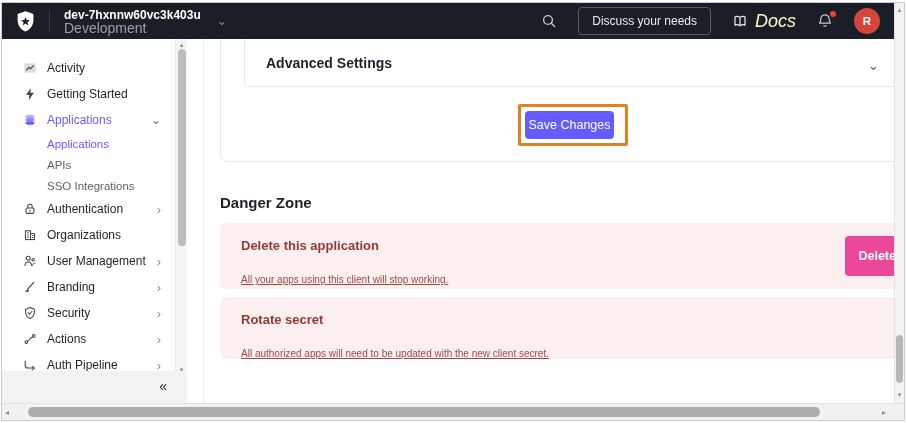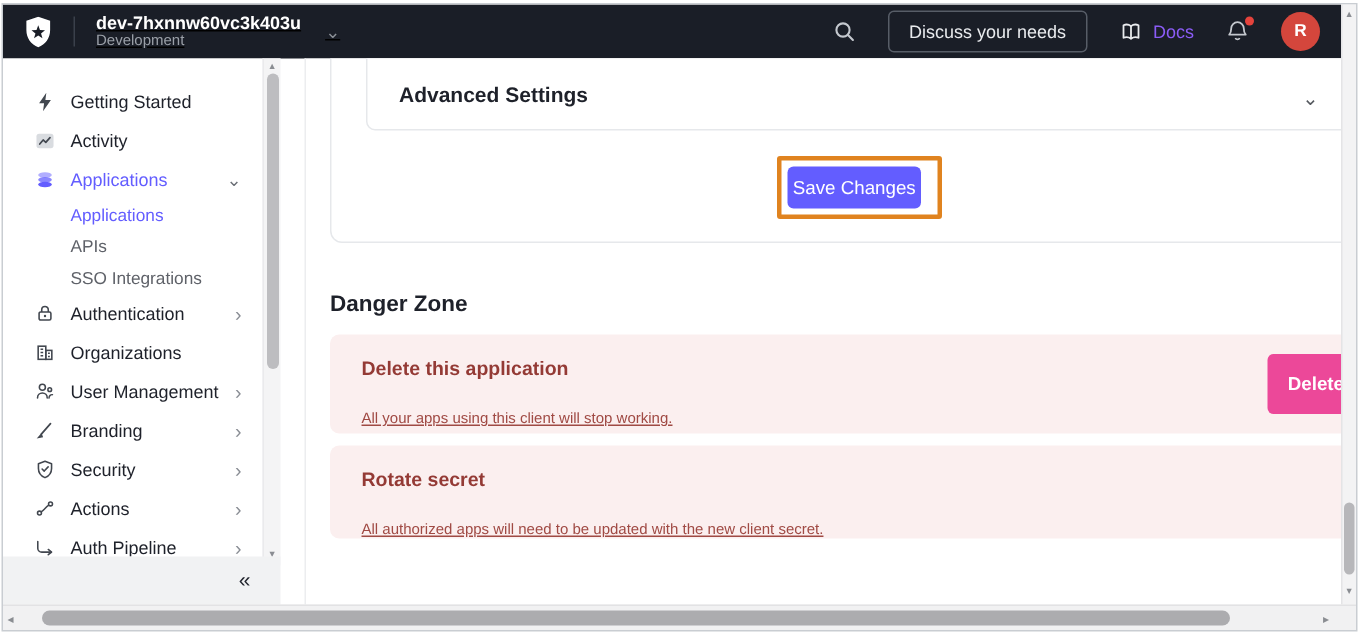--- a/index.html
+++ b/index.html
@@ -3,27 +3,27 @@
 <meta charset="utf-8">
 <style>
   * { margin:0; padding:0; box-sizing:border-box; }
   html,body { width:907px; height:423px; background:#fff; font-family:"Liberation Sans", sans-serif; overflow:hidden; }
   .frame { position:absolute; left:1px; top:2px; width:904px; height:419px; border:1px solid #C9CDD2; background:#fff; overflow:hidden; }
 
   
   .topbar { position:absolute; left:0; top:0; width:892px; height:36px; background:#1A1E27; display:flex; align-items:center; padding:0 14px; }
   .logo-btn { display:flex; align-items:center; cursor:pointer; }
   .tb-divider { width:1px; height:20px; background:#3A404B; margin:0 14px; }
-  .tenant { display:flex; align-items:center; gap:10px; cursor:pointer;text-decoration:underline; }
+  .tenant { display:flex; align-items:center; gap:10px; cursor:pointer; }
   .tenant-name { font-size:12px; font-weight:700; color:#FFFFFF; line-height:14px; }
-  .tenant-env { font-size:10px; color:#9BA0A8; line-height:12px; }
+  .tenant-env { font-size:14px; color:#9BA0A8; line-height:12px; }
   .tenant-caret { color:#8B9097; font-size:12px; line-height:10px; margin-left:6px; }
   .tb-right { margin-left:auto; display:flex; align-items:center; gap:21px;justify-content:flex-end; }
   .discuss-btn { border:1px solid #575D67; border-radius:4px; padding:6px 13px; font-size:12px; color:#E9EBEE; background:transparent; cursor:pointer; white-space:nowrap; }
-  .docs { display:flex; align-items:center; gap:7px; color:#8b5cf6; font-size:12px; cursor:pointer; }
+  .docs { display:flex; align-items:center; gap:7px; color:#fef9c3; font-size:18px; cursor:pointer;font-style:italic; }
   .bell-wrap { position:relative; cursor:pointer; display:flex; }
   .bell-dot { position:absolute; top:-2px; right:-3px; width:6px; height:6px; border-radius:50%; background:#E5433C; }
   .avatar { width:26px; height:26px; border-radius:50%; background:#D4463C; color:#fff; font-size:11.5px; font-weight:700; display:flex; align-items:center; justify-content:center; cursor:pointer; }
 
   
   .vscroll { position:absolute; right:0; top:0; width:10px; height:400px; background:#F3F3F4; border-left:1px solid #E4E4E6; }
   .vscroll .thumb { position:absolute; left:1px; width:7px; top:332px; height:48px; background:#B7B7BA; border-radius:4px; }
   .scroll-arrow { position:absolute; width:100%; text-align:center; font-size:7px; color:#8A8D92; line-height:8px; cursor:default; }
   .hscroll { position:absolute; left:0; top:400px; width:902px; height:17px; background:#F1F1F2; border-top:1px solid #E2E2E4; }
   .hscroll .thumb { position:absolute; left:26px; top:3px; width:792px; height:10px; background:#ACACAF; border-radius:5px; }
@@ -114,34 +114,34 @@
   </div>
 
   <div class="row2">
 
     <aside class="sidebar">
       <div class="nav-list">
 
         <div class="nav-item">
           <span class="nicon">
             <svg width="14" height="14" viewBox="0 0 16 16">
-                <path fill="#42474F" d="M9 1 L3.5 9 H7.3 L6.5 15 L12.5 6.5 H8.3 Z"></path>
-              </svg>
-          </span>
-          <span>Getting Started</span>
-        </div>
-
-        <div class="nav-item">
-          <span class="nicon">
-            <svg width="14" height="14" viewBox="0 0 16 16">
                 <rect x="1.5" y="2.5" width="13" height="11" rx="2" fill="#D9DCE0"></rect>
                 <polyline points="4,10.3 6.6,7.2 8.6,9 11.8,5.4" fill="none" stroke="#42474F" stroke-width="1.3" stroke-linecap="round" stroke-linejoin="round"></polyline>
               </svg>
           </span>
           <span>Activity</span>
+        </div>
+
+        <div class="nav-item">
+          <span class="nicon">
+            <svg width="14" height="14" viewBox="0 0 16 16">
+                <path fill="#42474F" d="M9 1 L3.5 9 H7.3 L6.5 15 L12.5 6.5 H8.3 Z"></path>
+              </svg>
+          </span>
+          <span>Getting Started</span>
         </div>
 
         <div class="nav-item active">
           <span class="nicon">
             <svg width="14" height="14" viewBox="0 0 16 16">
               <ellipse cx="8" cy="4.2" rx="5.2" ry="2.1" fill="#635DFF" opacity="0.5"></ellipse>
               <ellipse cx="8" cy="7.8" rx="5.2" ry="2.1" fill="#635DFF" opacity="0.75"></ellipse>
               <ellipse cx="8" cy="11.4" rx="5.2" ry="2.1" fill="#635DFF"></ellipse>
             </svg>
           </span>

